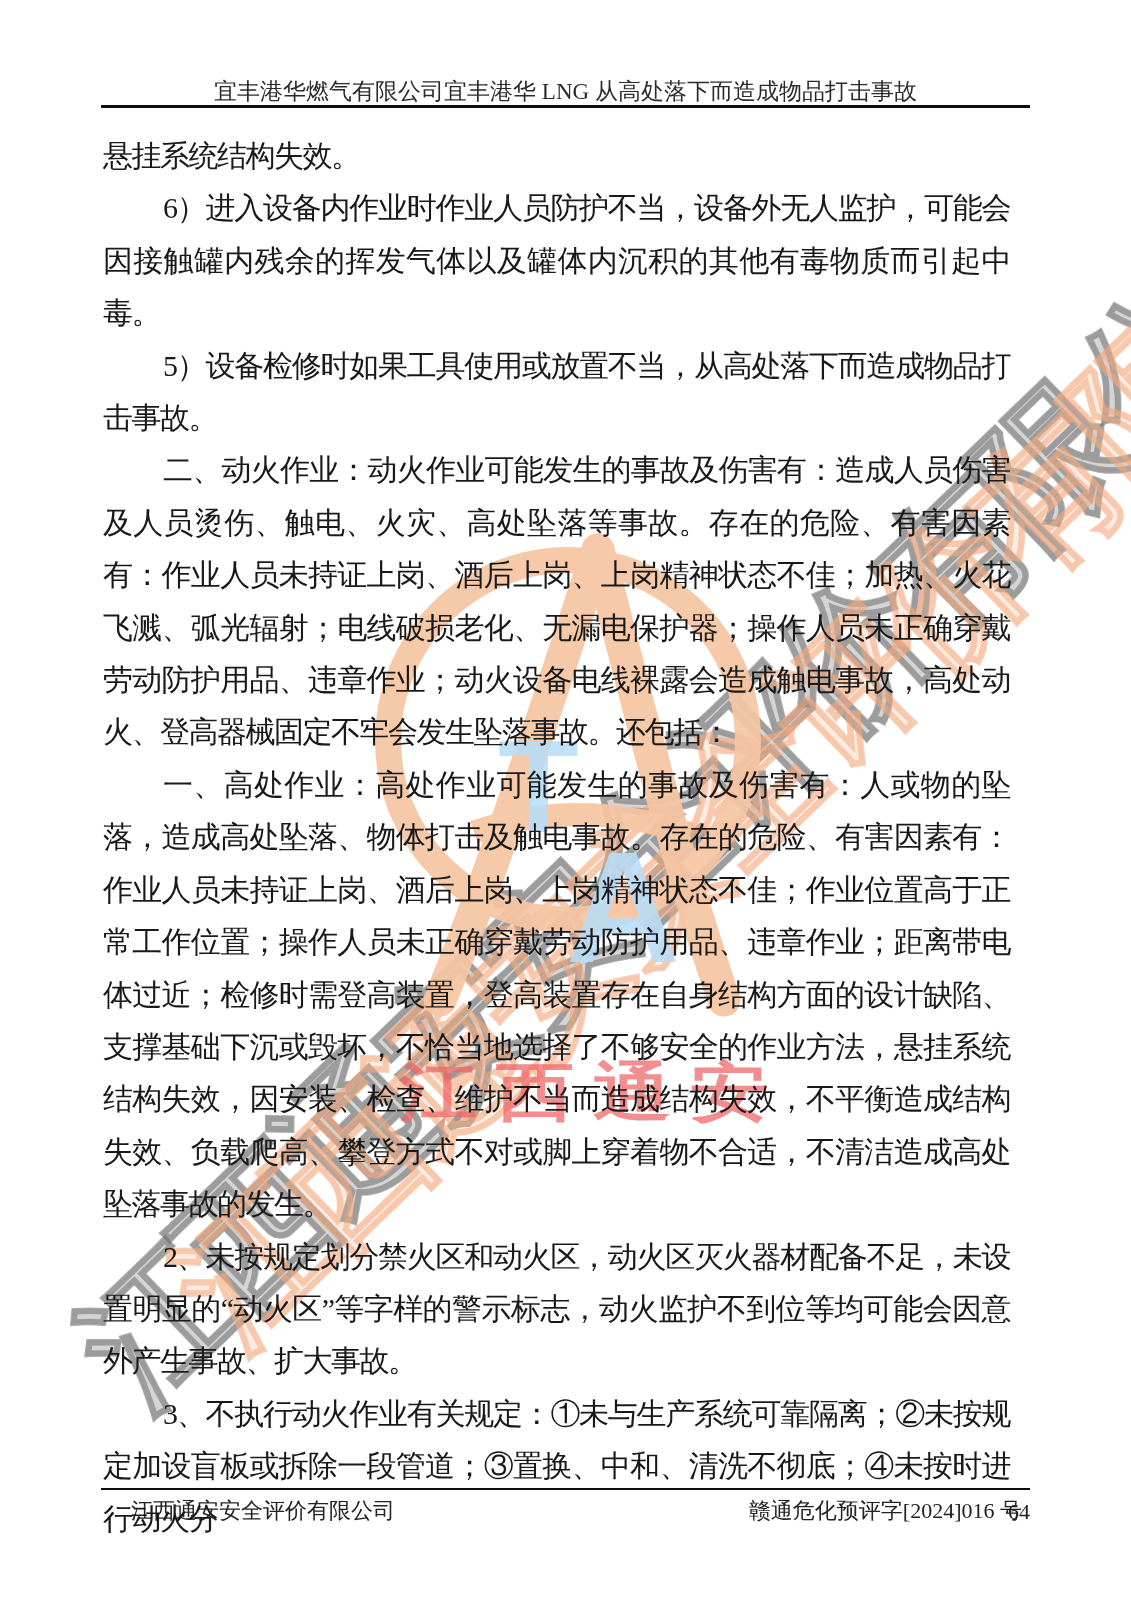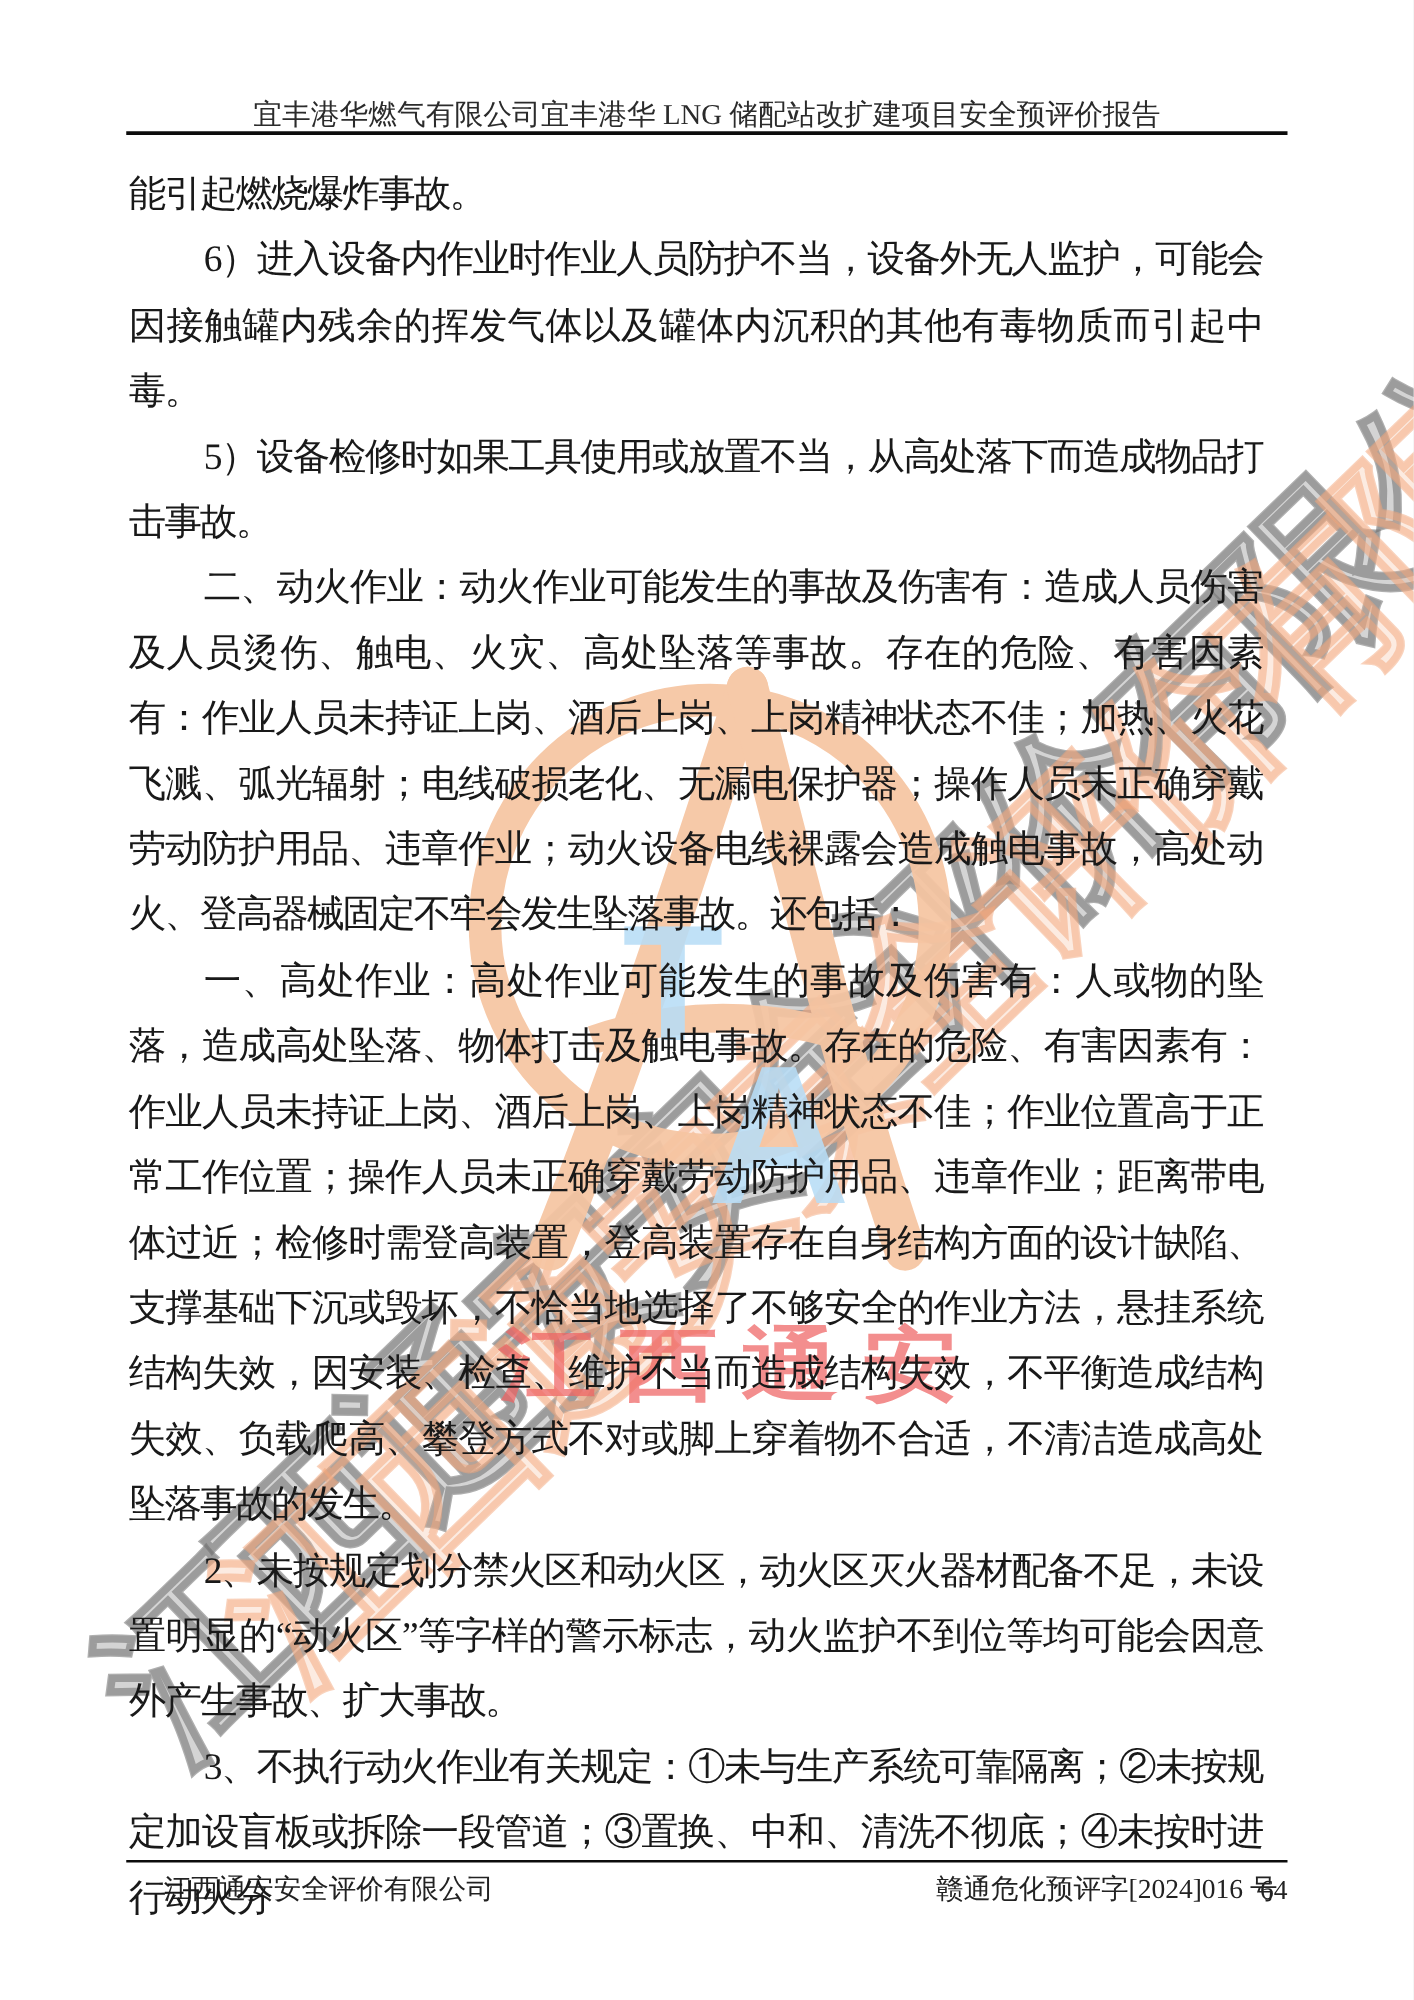--- a/index.html
+++ b/index.html
@@ -91,25 +91,25 @@
       <path d="M 474 832 Q 580 796 690 834" stroke-width="23"></path>
     </g>
     <g fill="#b8ddf6" opacity="0.88" font-family="Liberation Sans, sans-serif" font-weight="bold">
       <text x="498" y="832" font-size="132">T</text>
       <text x="566" y="962" font-size="158">A</text>
     </g>
   </svg>
 
   <div class="wm wm-red">江西通安</div>
 
-  <div class="header-title">宜丰港华燃气有限公司宜丰港华 LNG 储配站改扩建项目安全预评价报告</div>
+  <div class="header-title">宜丰港华燃气有限公司宜丰港华 LNG 从高处落下而造成物品打击事故</div>
   <div class="header-rule"></div>
 
   <div class="body-text">
-    <p class="noindent">能引起燃烧爆炸事故。</p>
+    <p class="noindent">悬挂系统结构失效。</p>
     <p>6）进入设备内作业时作业人员防护不当，设备外无人监护，可能会因接触罐内残余的挥发气体以及罐体内沉积的其他有毒物质而引起中毒。</p>
     <p>5）设备检修时如果工具使用或放置不当，从高处落下而造成物品打击事故。</p>
     <p>二、动火作业：动火作业可能发生的事故及伤害有：造成人员伤害及人员烫伤、触电、火灾、高处坠落等事故。存在的危险、有害因素有：作业人员未持证上岗、酒后上岗、上岗精神状态不佳；加热、火花飞溅、弧光辐射；电线破损老化、无漏电保护器；操作人员未正确穿戴劳动防护用品、违章作业；动火设备电线裸露会造成触电事故，高处动火、登高器械固定不牢会发生坠落事故。还包括：</p>
     <p>一、高处作业：高处作业可能发生的事故及伤害有：人或物的坠落，造成高处坠落、物体打击及触电事故。存在的危险、有害因素有：作业人员未持证上岗、酒后上岗、上岗精神状态不佳；作业位置高于正常工作位置；操作人员未正确穿戴劳动防护用品、违章作业；距离带电体过近；检修时需登高装置，登高装置存在自身结构方面的设计缺陷、支撑基础下沉或毁坏，不恰当地选择了不够安全的作业方法，悬挂系统结构失效，因安装、检查、维护不当而造成结构失效，不平衡造成结构失效、负载爬高、攀登方式不对或脚上穿着物不合适，不清洁造成高处坠落事故的发生。</p>
     <p>2、未按规定划分禁火区和动火区，动火区灭火器材配备不足，未设置明显的“动火区”等字样的警示标志，动火监护不到位等均可能会因意外产生事故、扩大事故。</p>
     <p>3、不执行动火作业有关规定：①未与生产系统可靠隔离；②未按规定加设盲板或拆除一段管道；③置换、中和、清洗不彻底；④未按时进行动火分</p>
   </div>
 
   <div class="footer-rule"></div>
   <div class="footer">

